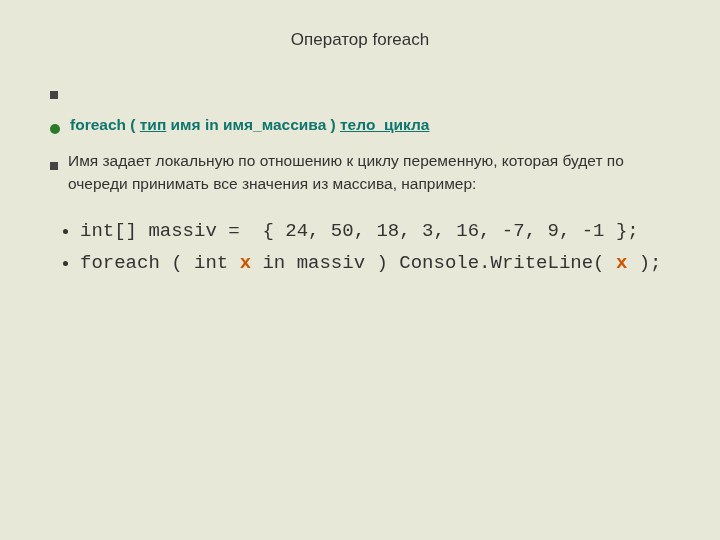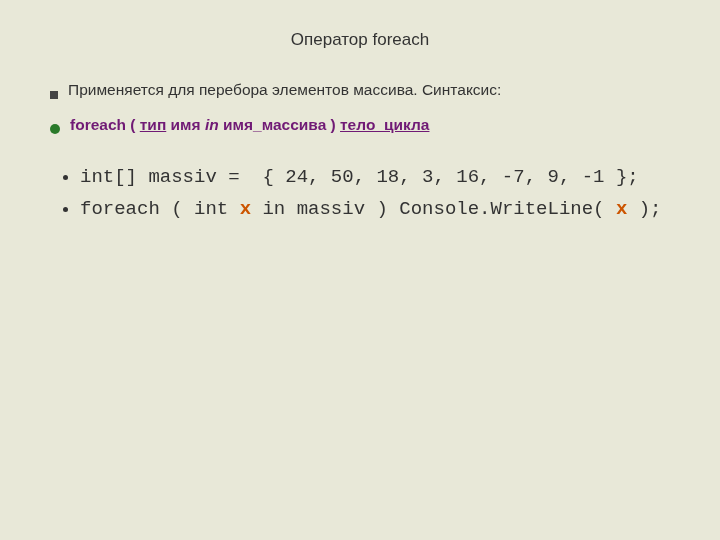--- a/index.html
+++ b/index.html
@@ -72,26 +72,25 @@
     .bullet-circle {
       display: inline-block;
       width: 10px;
       height: 10px;
       background-color: #2a7a2a;
       border-radius: 50%;
       margin-top: 4px;
     }
 
     .text-green-bold {
-      color: #701a75;
+      color: #0f766e;
       font-weight: bold;
     }
 
     .text-italic {
-      font-style: italic;
     }
 
     .text-bold {
       font-weight: bold;
       text-decoration: underline;
     }
 
     .dot-list {
       list-style: disc;
       padding-left: 30px;
@@ -116,34 +115,39 @@
 <div class="page">
   <div class="title">Оператор foreach</div>
 
   <div class="content">
     <ul class="bullet-list">
 
       <li>
         <span class="bullet-icon">
           <span class="bullet-square"></span>
         </span>
-        <span>
-          Применяется для перебора элементов массива. Синтаксис:
-        </span>
       </li>
 
       <li>
         <span class="bullet-icon">
           <span class="bullet-circle"></span>
         </span>
         <span>
           <span class="text-green-bold">foreach ( </span><span class="text-green-bold text-bold">тип</span><span class="text-green-bold"> имя </span><span class="text-green-bold text-italic">in</span><span class="text-green-bold"> имя_массива ) </span><span class="text-green-bold text-bold">тело_цикла</span>
         </span>
       </li>
 
+      <li>
+        <span class="bullet-icon">
+          <span class="bullet-square"></span>
+        </span>
+        <span>
+          <span class="text-italic">Имя</span> задает локальную по отношению к циклу переменную, которая будет по очереди принимать все значения из массива, например:
+        </span>
+      </li>
     </ul>
 
     <ul class="dot-list">
       <li>
         <span>int[] massiv =&nbsp; { 24, 50, 18, 3, 16, -7, 9, -1 };</span>
       </li>
       <li>
         <span>foreach ( int <span class="code-highlight-orange">x</span> in massiv ) Console.WriteLine( <span class="code-highlight-orange">x</span> );</span>
       </li>
     </ul>

